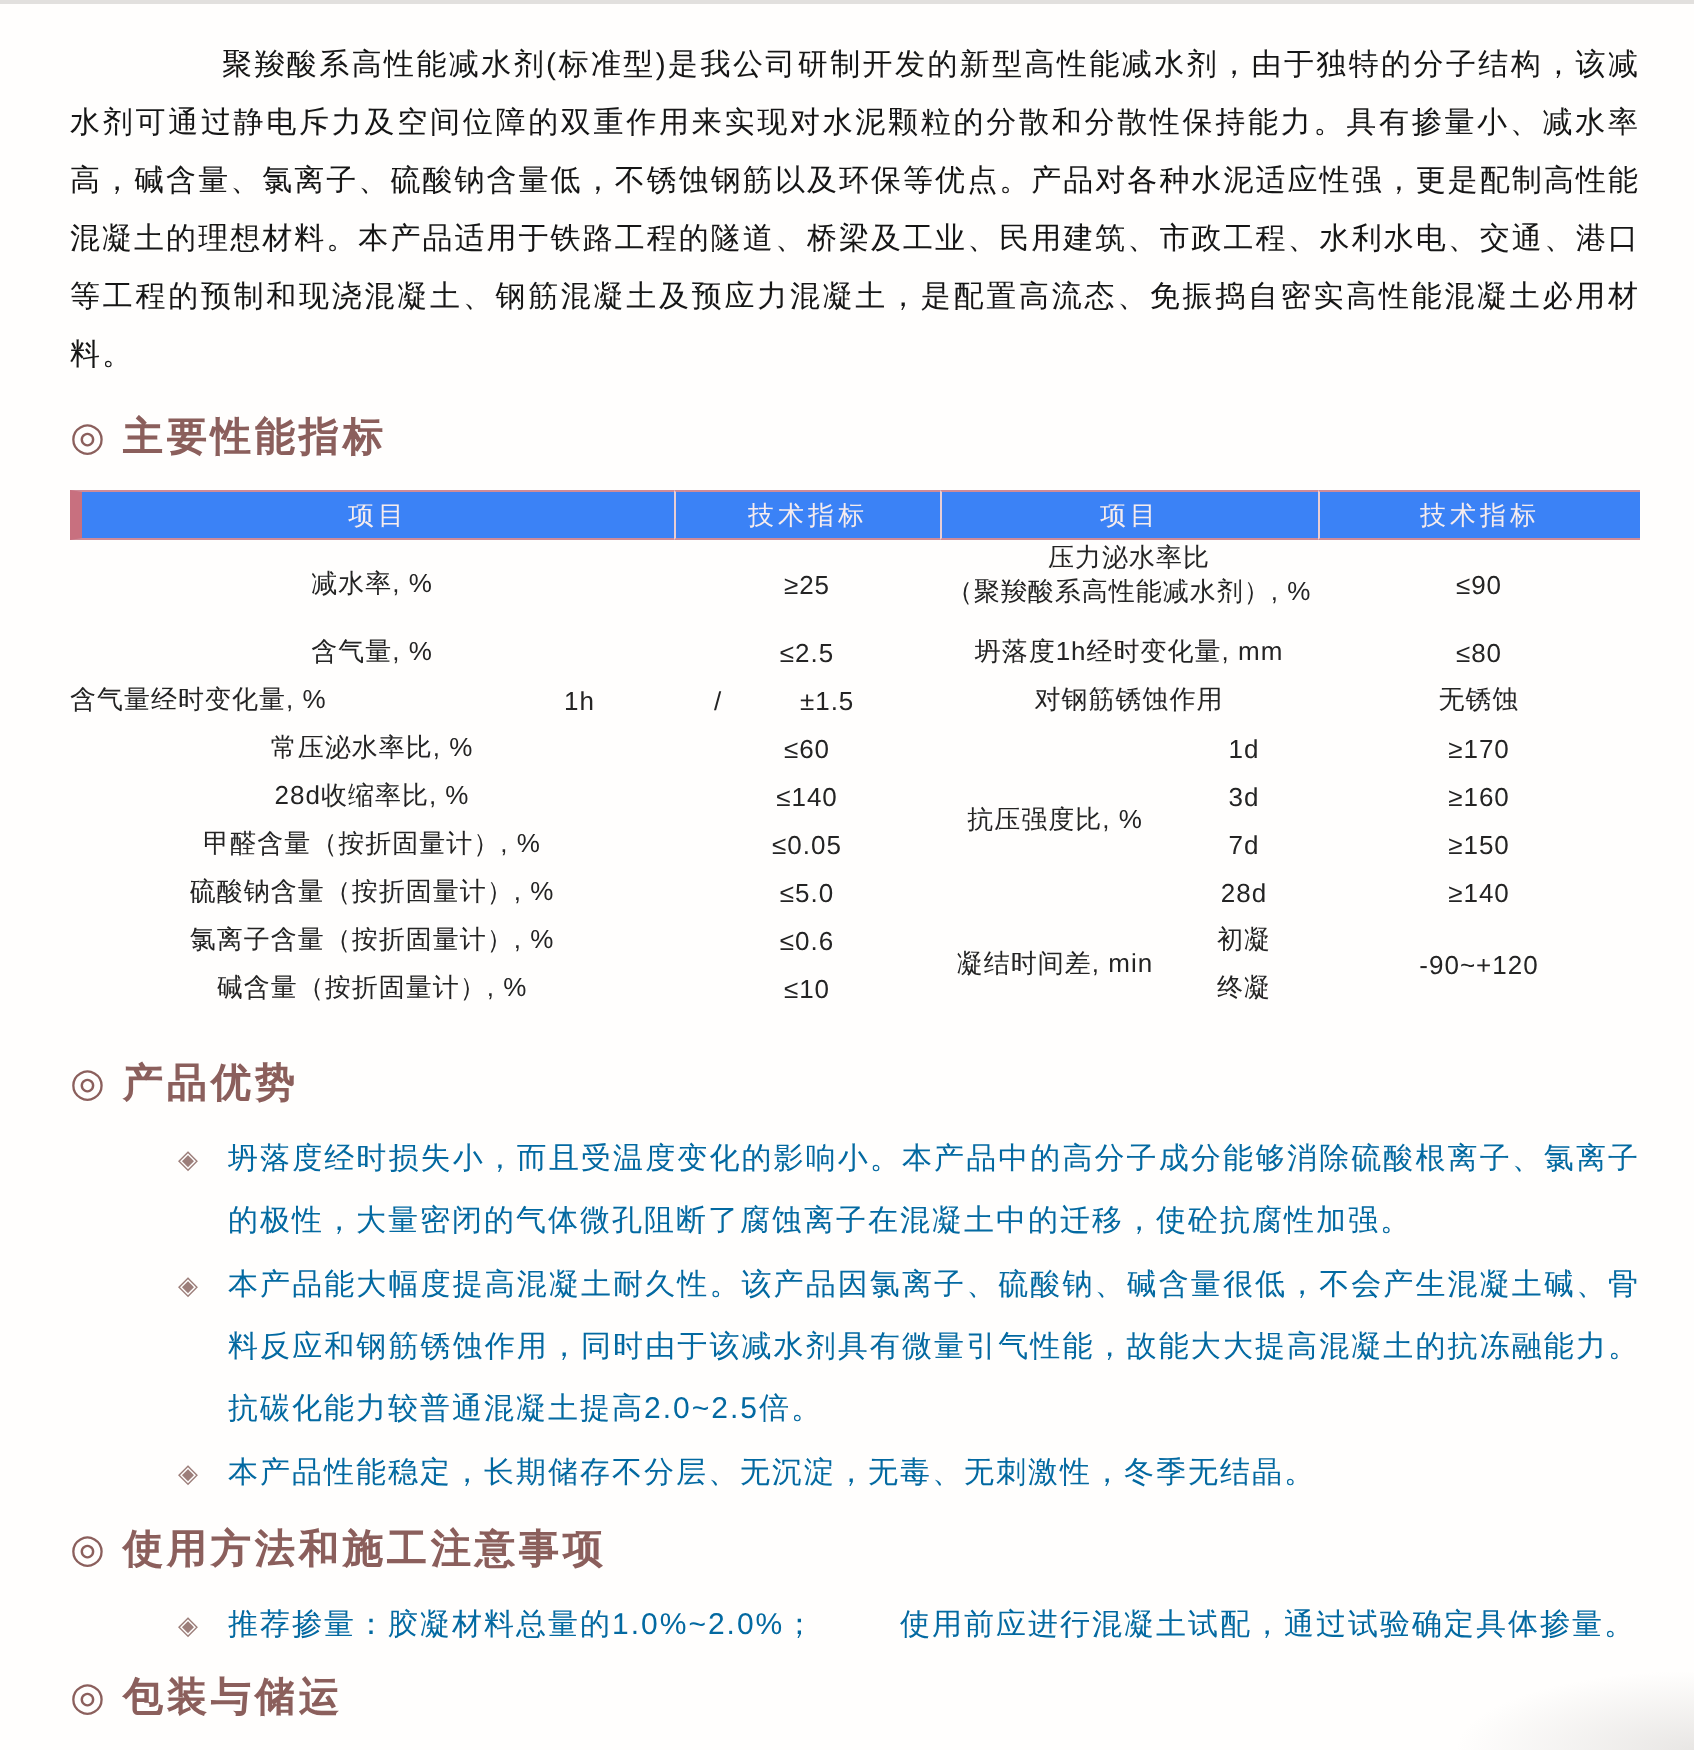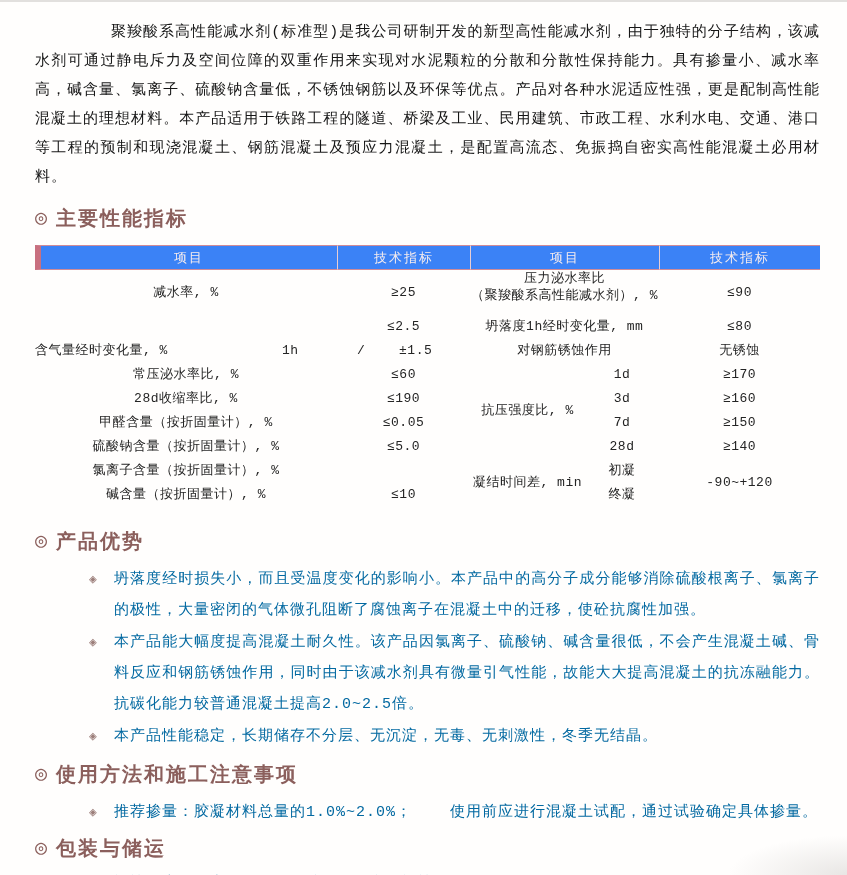--- a/index.html
+++ b/index.html
@@ -1,19 +1,19 @@
 <!DOCTYPE html>
 <html><head>
 <meta charset="utf-8">
 <style>
   html,body{margin:0;padding:0;background:#ffffff;}
   .page{
     position:relative;width:847px;height:875px;overflow:hidden;
     background:#fffefd;color:#1e1e1e;
-    font-family:Liberation Mono, monospace;
+    font-family:Liberation Sans, sans-serif;
   }
   .page::before{content:"";position:absolute;top:0;left:0;right:0;height:2px;background:#e2e0de;}
   .page::after{content:"";position:absolute;right:0;bottom:0;width:120px;height:40px;
     background:radial-gradient(ellipse at 100% 100%, rgba(190,186,182,.35), rgba(255,255,255,0) 70%);}
   .inner{padding:18px 27px 0 35px;}
 
   .intro{
     margin:0;font-size:15px;line-height:29px;letter-spacing:1px;
     text-indent:76px;text-align:justify;color:#161616;
   }
@@ -80,41 +80,43 @@
     </h2>
 
     <div class="perf-table">
 
       <div class="th first gc1 gr1">项目</div>
       <div class="th gc2 gr1">技术指标</div>
       <div class="th gc3s gr1">项目</div>
       <div class="th gc5 gr1">技术指标</div>
 
       <div class="cell gc1 gr2">减水率, %</div>
+      <div class="cell gc1 gr3">含气量, %</div>
       <div class="cell split gc1 gr4">
         <span class="lab">含气量经时变化量, %</span>
         <span class="tail">1h</span>
       </div>
       <div class="cell gc1 gr5">常压泌水率比, %</div>
       <div class="cell gc1 gr6">28d收缩率比, %</div>
       <div class="cell gc1 gr7">甲醛含量（按折固量计）, %</div>
       <div class="cell gc1 gr8">硫酸钠含量（按折固量计）, %</div>
       <div class="cell gc1 gr9">氯离子含量（按折固量计）, %</div>
       <div class="cell gc1 gr10">碱含量（按折固量计）, %</div>
 
       <div class="cell gc2 gr2">≥25</div>
       <div class="cell gc2 gr3">≤2.5</div>
       <div class="cell slashed gc2 gr4">
         <span class="slash">/</span>
         <span class="val">±1.5</span>
       </div>
       <div class="cell gc2 gr5">≤60</div>
-      <div class="cell gc2 gr6">≤190</div>
+      <div class="cell gc2 gr6">≤140</div>
       <div class="cell gc2 gr7">≤0.05</div>
       <div class="cell gc2 gr8">≤5.0</div>
+      <div class="cell gc2 gr9">≤0.6</div>
       <div class="cell gc2 gr10">≤10</div>
 
       <div class="cell vsplit gc3s gr2">
         <span>压力泌水率比</span>
         <span>（聚羧酸系高性能减水剂）, %</span>
       </div>
       <div class="cell gc5 gr2">≤90</div>
 
       <div class="cell gc3s gr3">坍落度1h经时变化量, mm</div>
       <div class="cell gc5 gr3">≤80</div>

